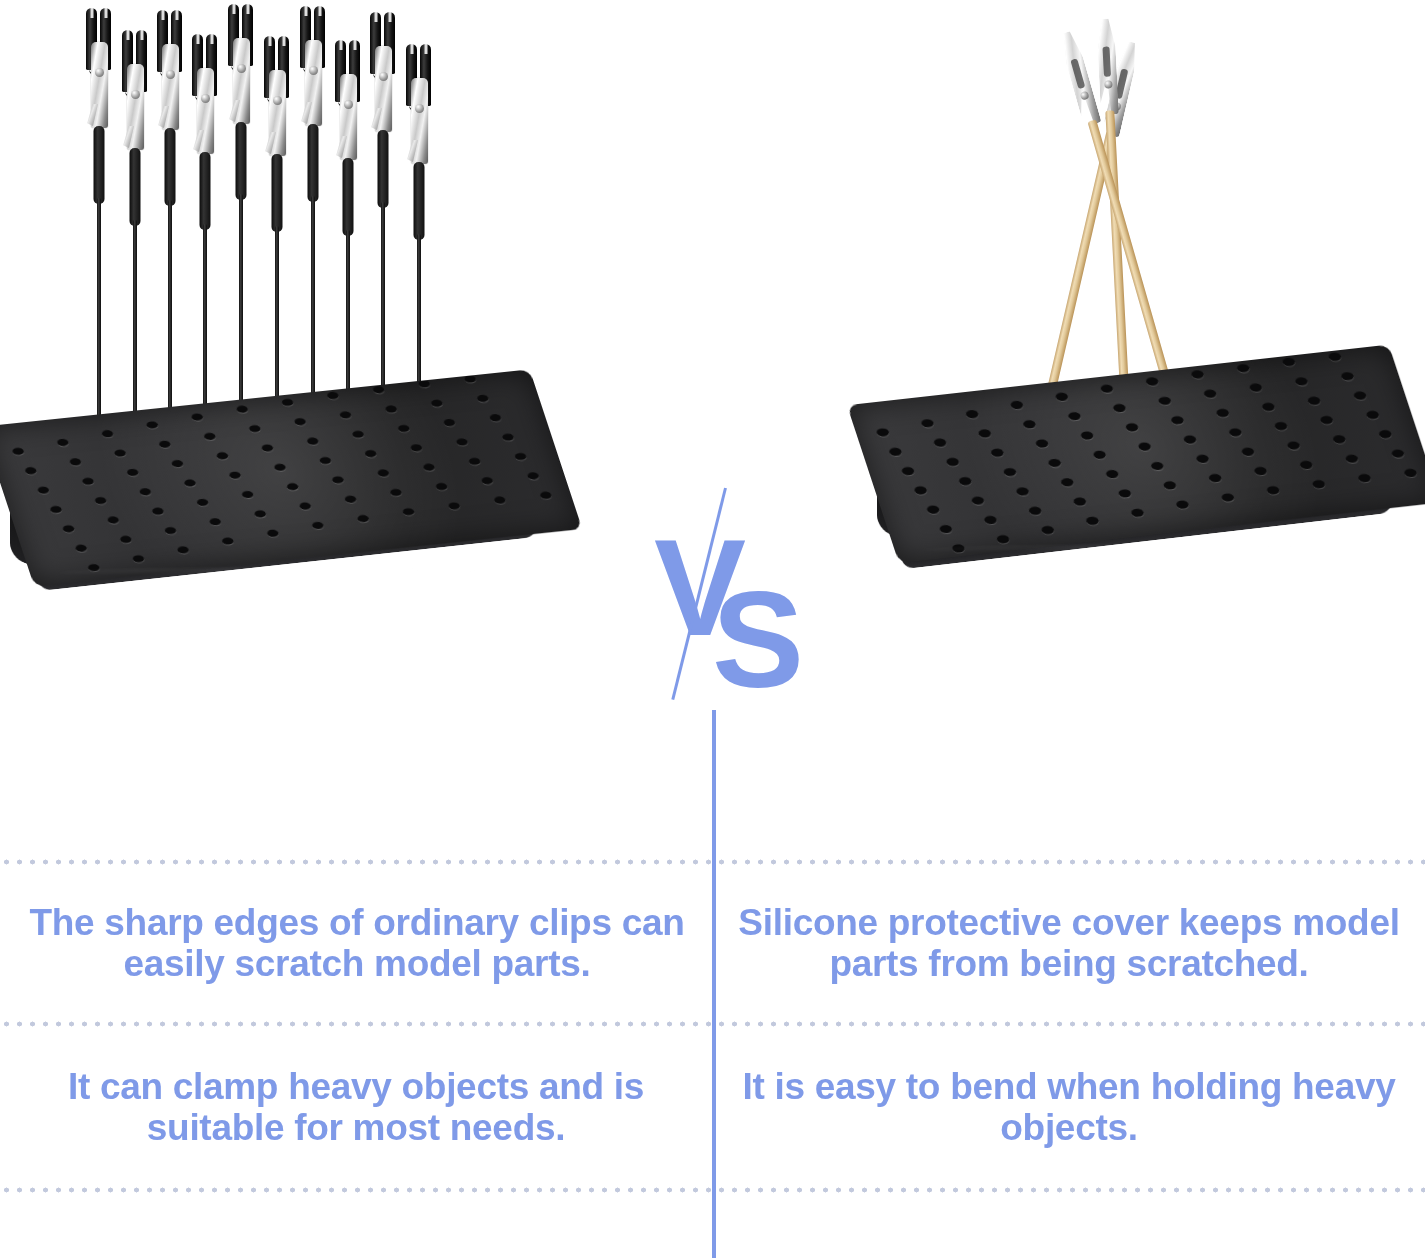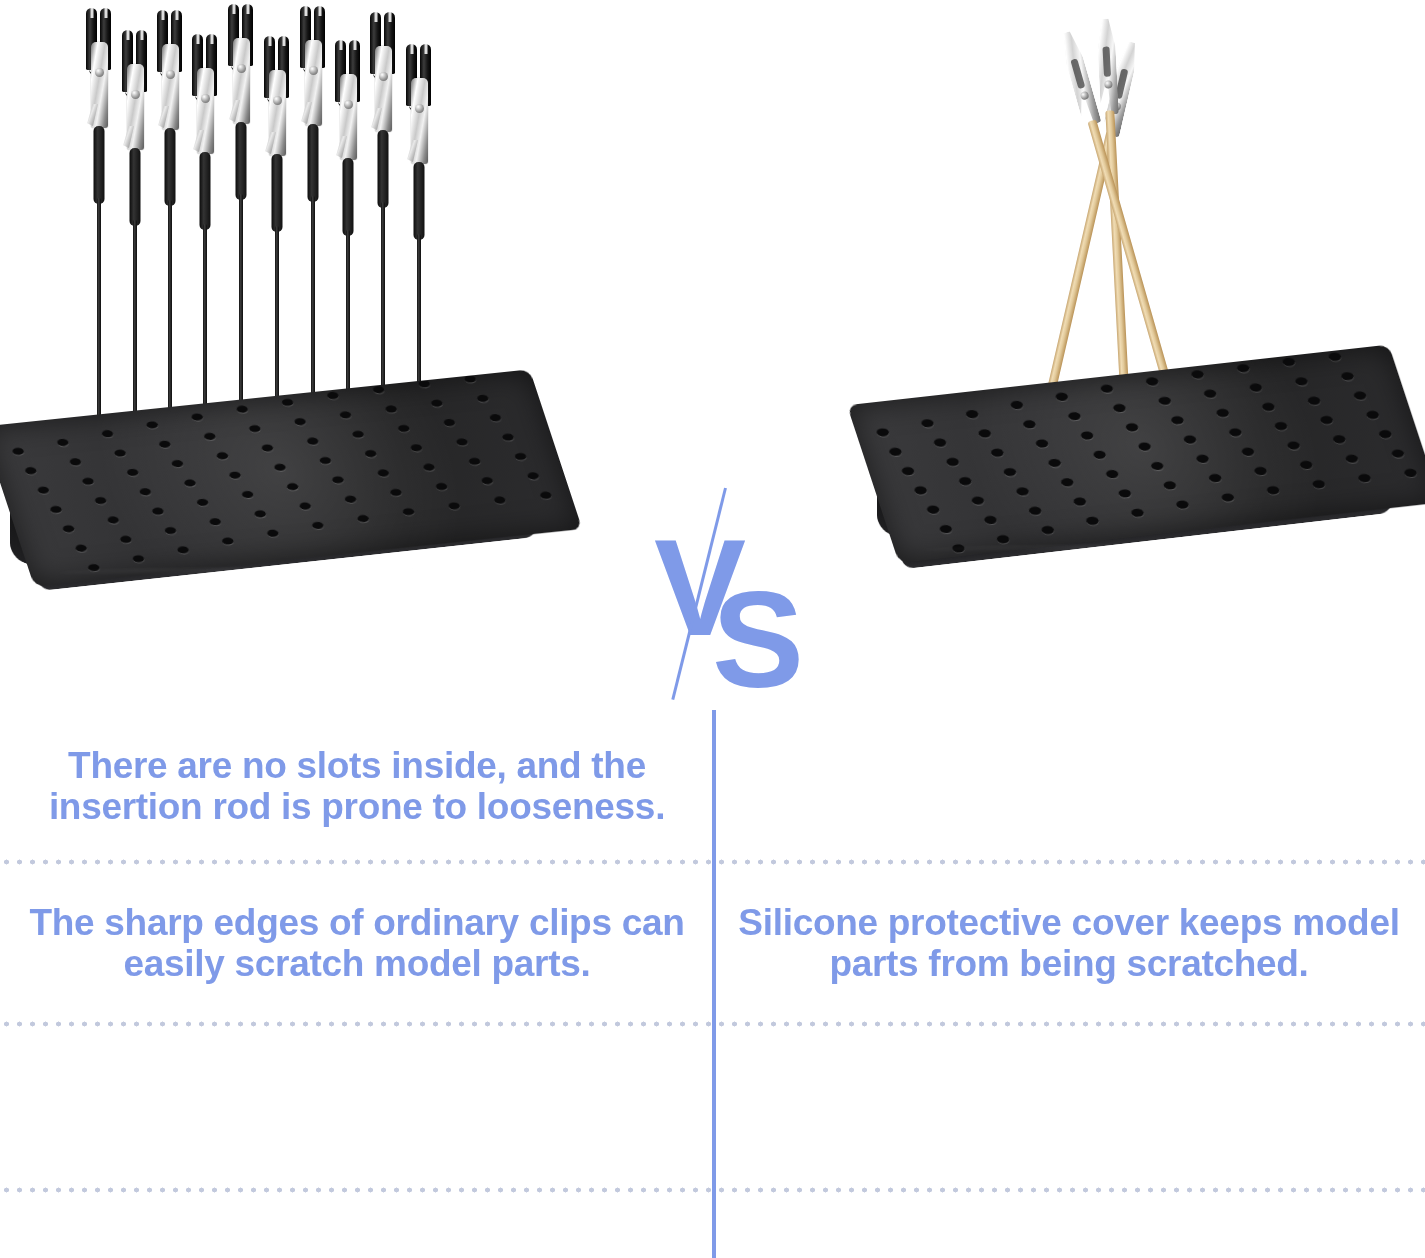--- a/index.html
+++ b/index.html
@@ -659,35 +659,40 @@
       <span class="vs-letter s">S</span>
       <i class="vs-slash"></i>
     </div>
   </div>
 
   <div class="compare">
 
     <i class="divider-v"></i>
 
     <div class="row r0">
-      <div class="cell right">
-        <p>There are no slots inside, and the insertion rod is prone to looseness.</p>
-      </div>
     </div>
 
     <i class="dotted d0"></i>
 
     <div class="row r1">
       <div class="cell right">
         <p>The sharp edges of ordinary clips can easily scratch model parts.</p>
       </div>
       <div class="cell left">
         <p>Silicone protective cover keeps model parts from being scratched.</p>
       </div>
     </div>
 
     <i class="dotted d1"></i>
 
+    <div class="row r2">
+      <div class="cell left">
+        <p>It can clamp heavy objects and is suitable for most needs.</p>
+      </div>
+      <div class="cell right">
+        <p>It is easy to bend when holding heavy objects.</p>
+      </div>
+    </div>
 
     <i class="dotted d2"></i>
   </div>
 
 </div>
 
 </body></html>

